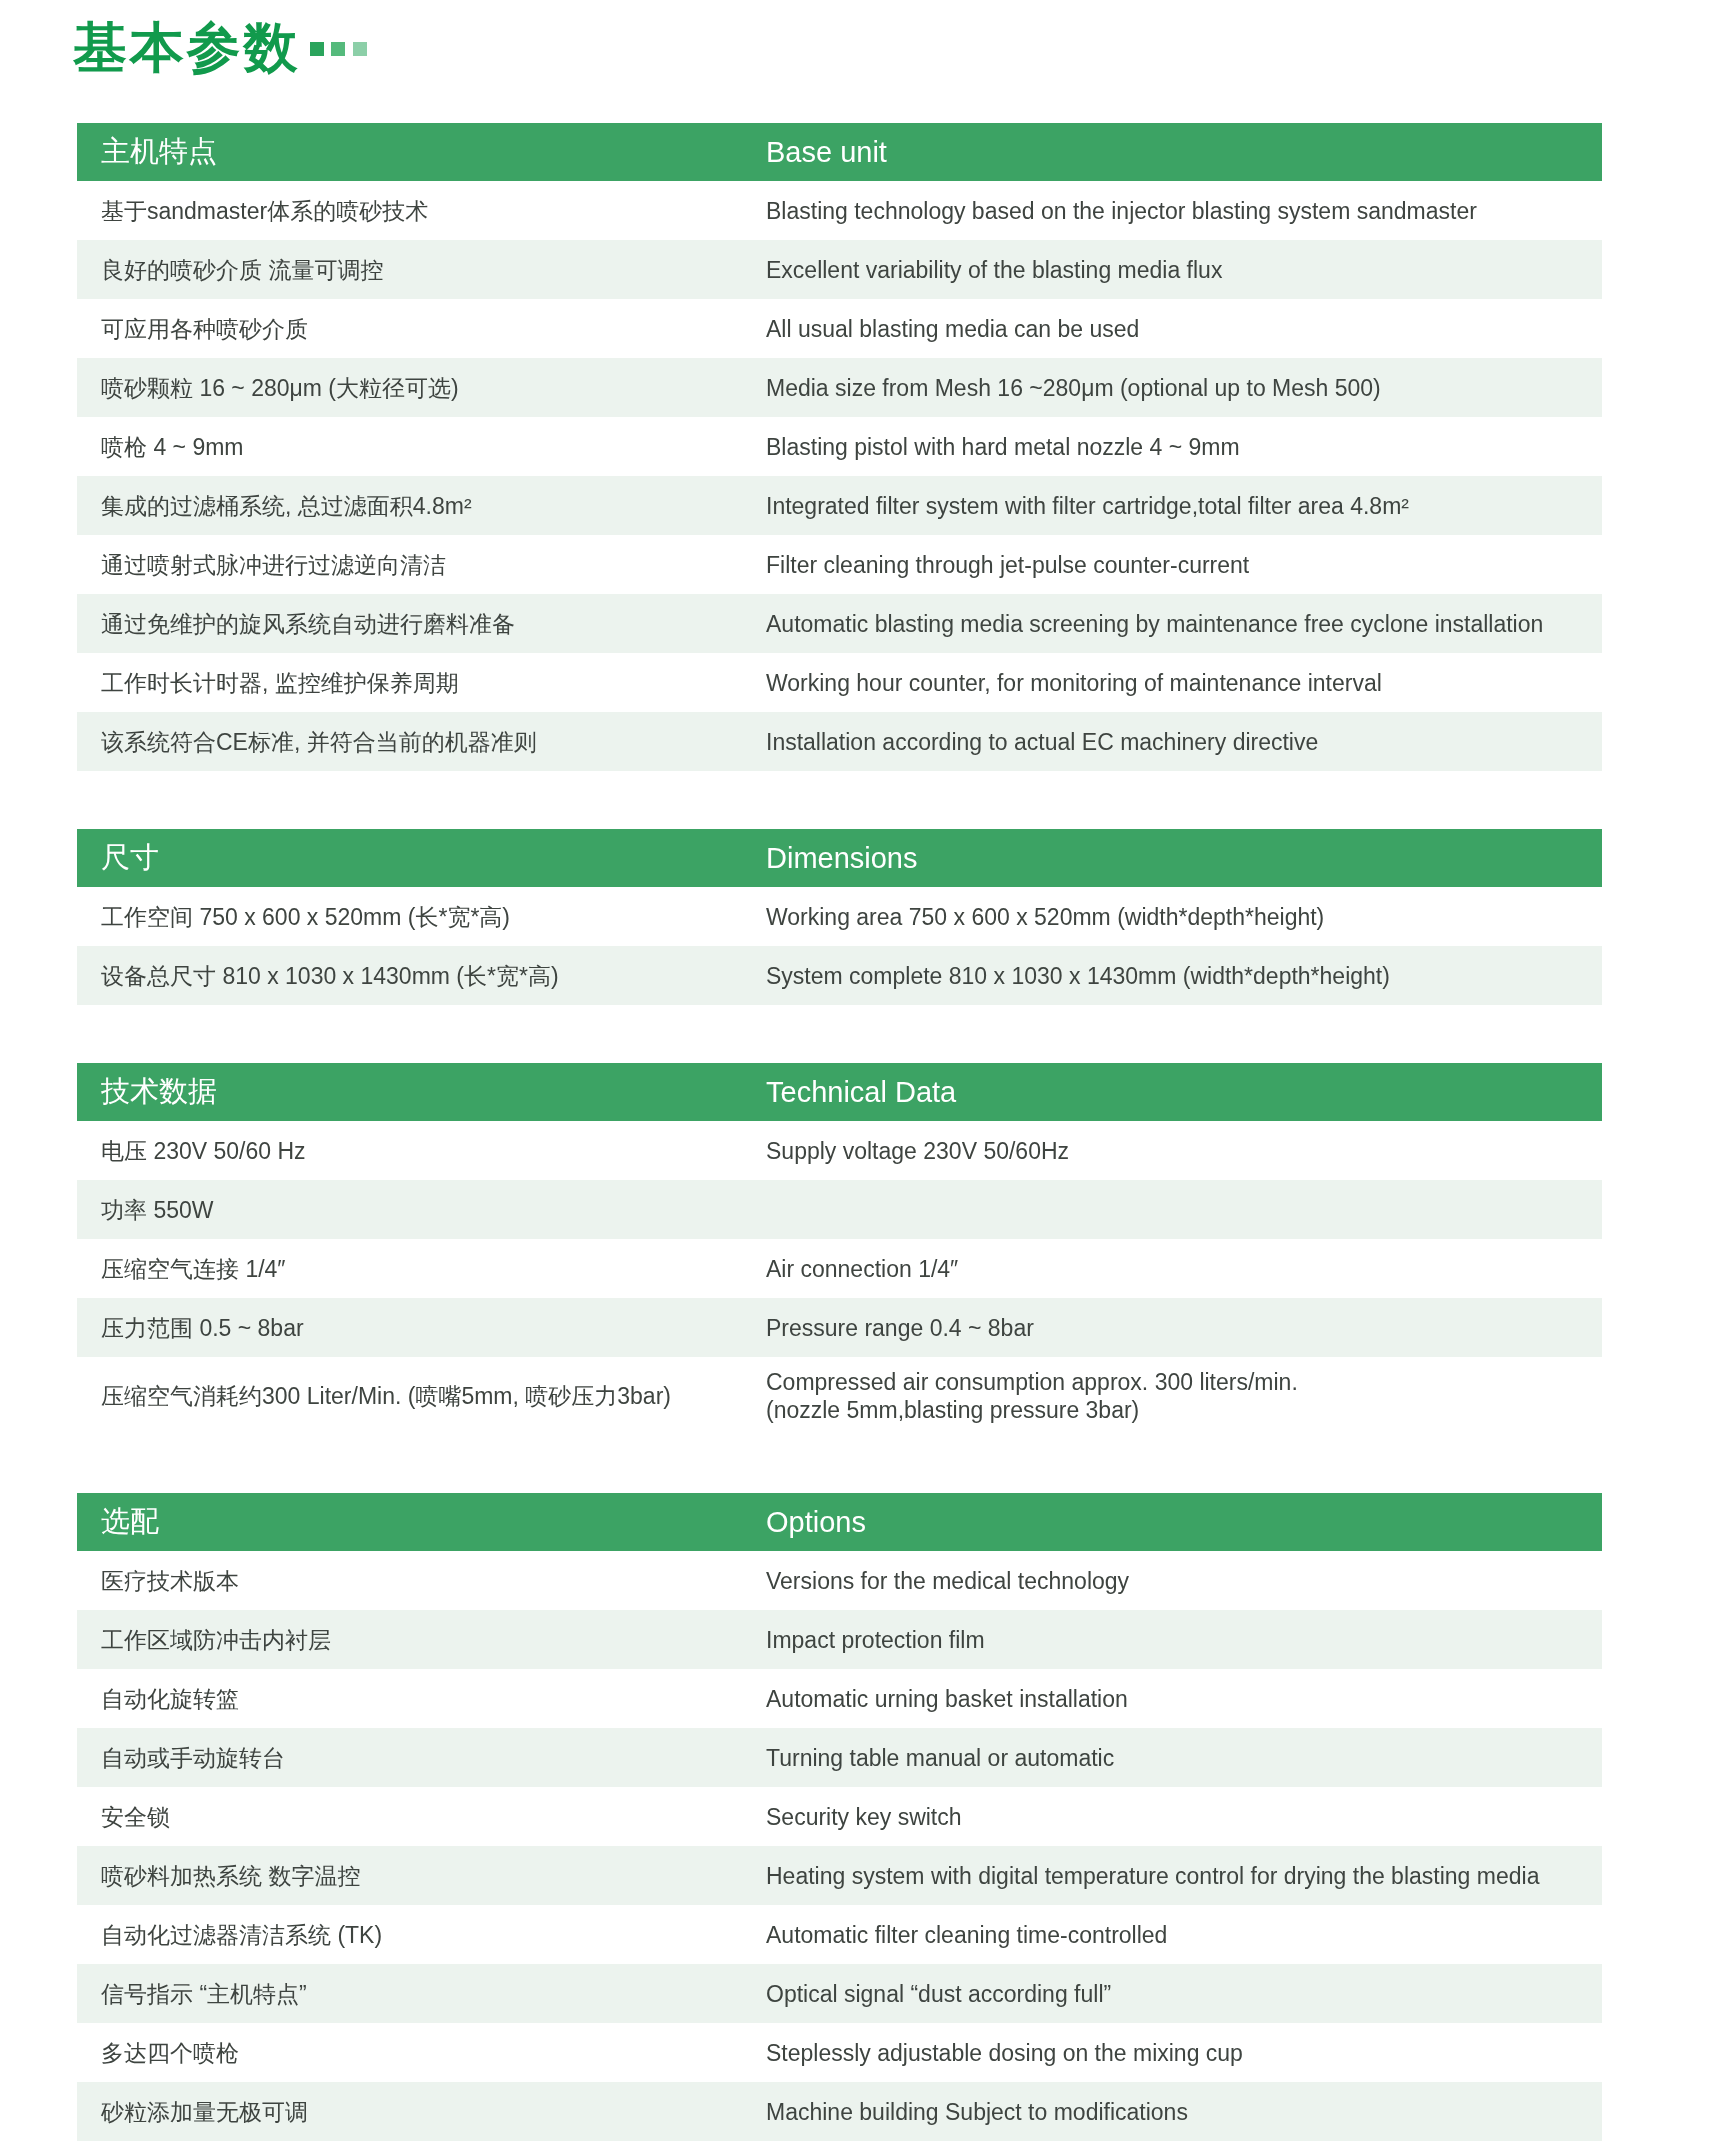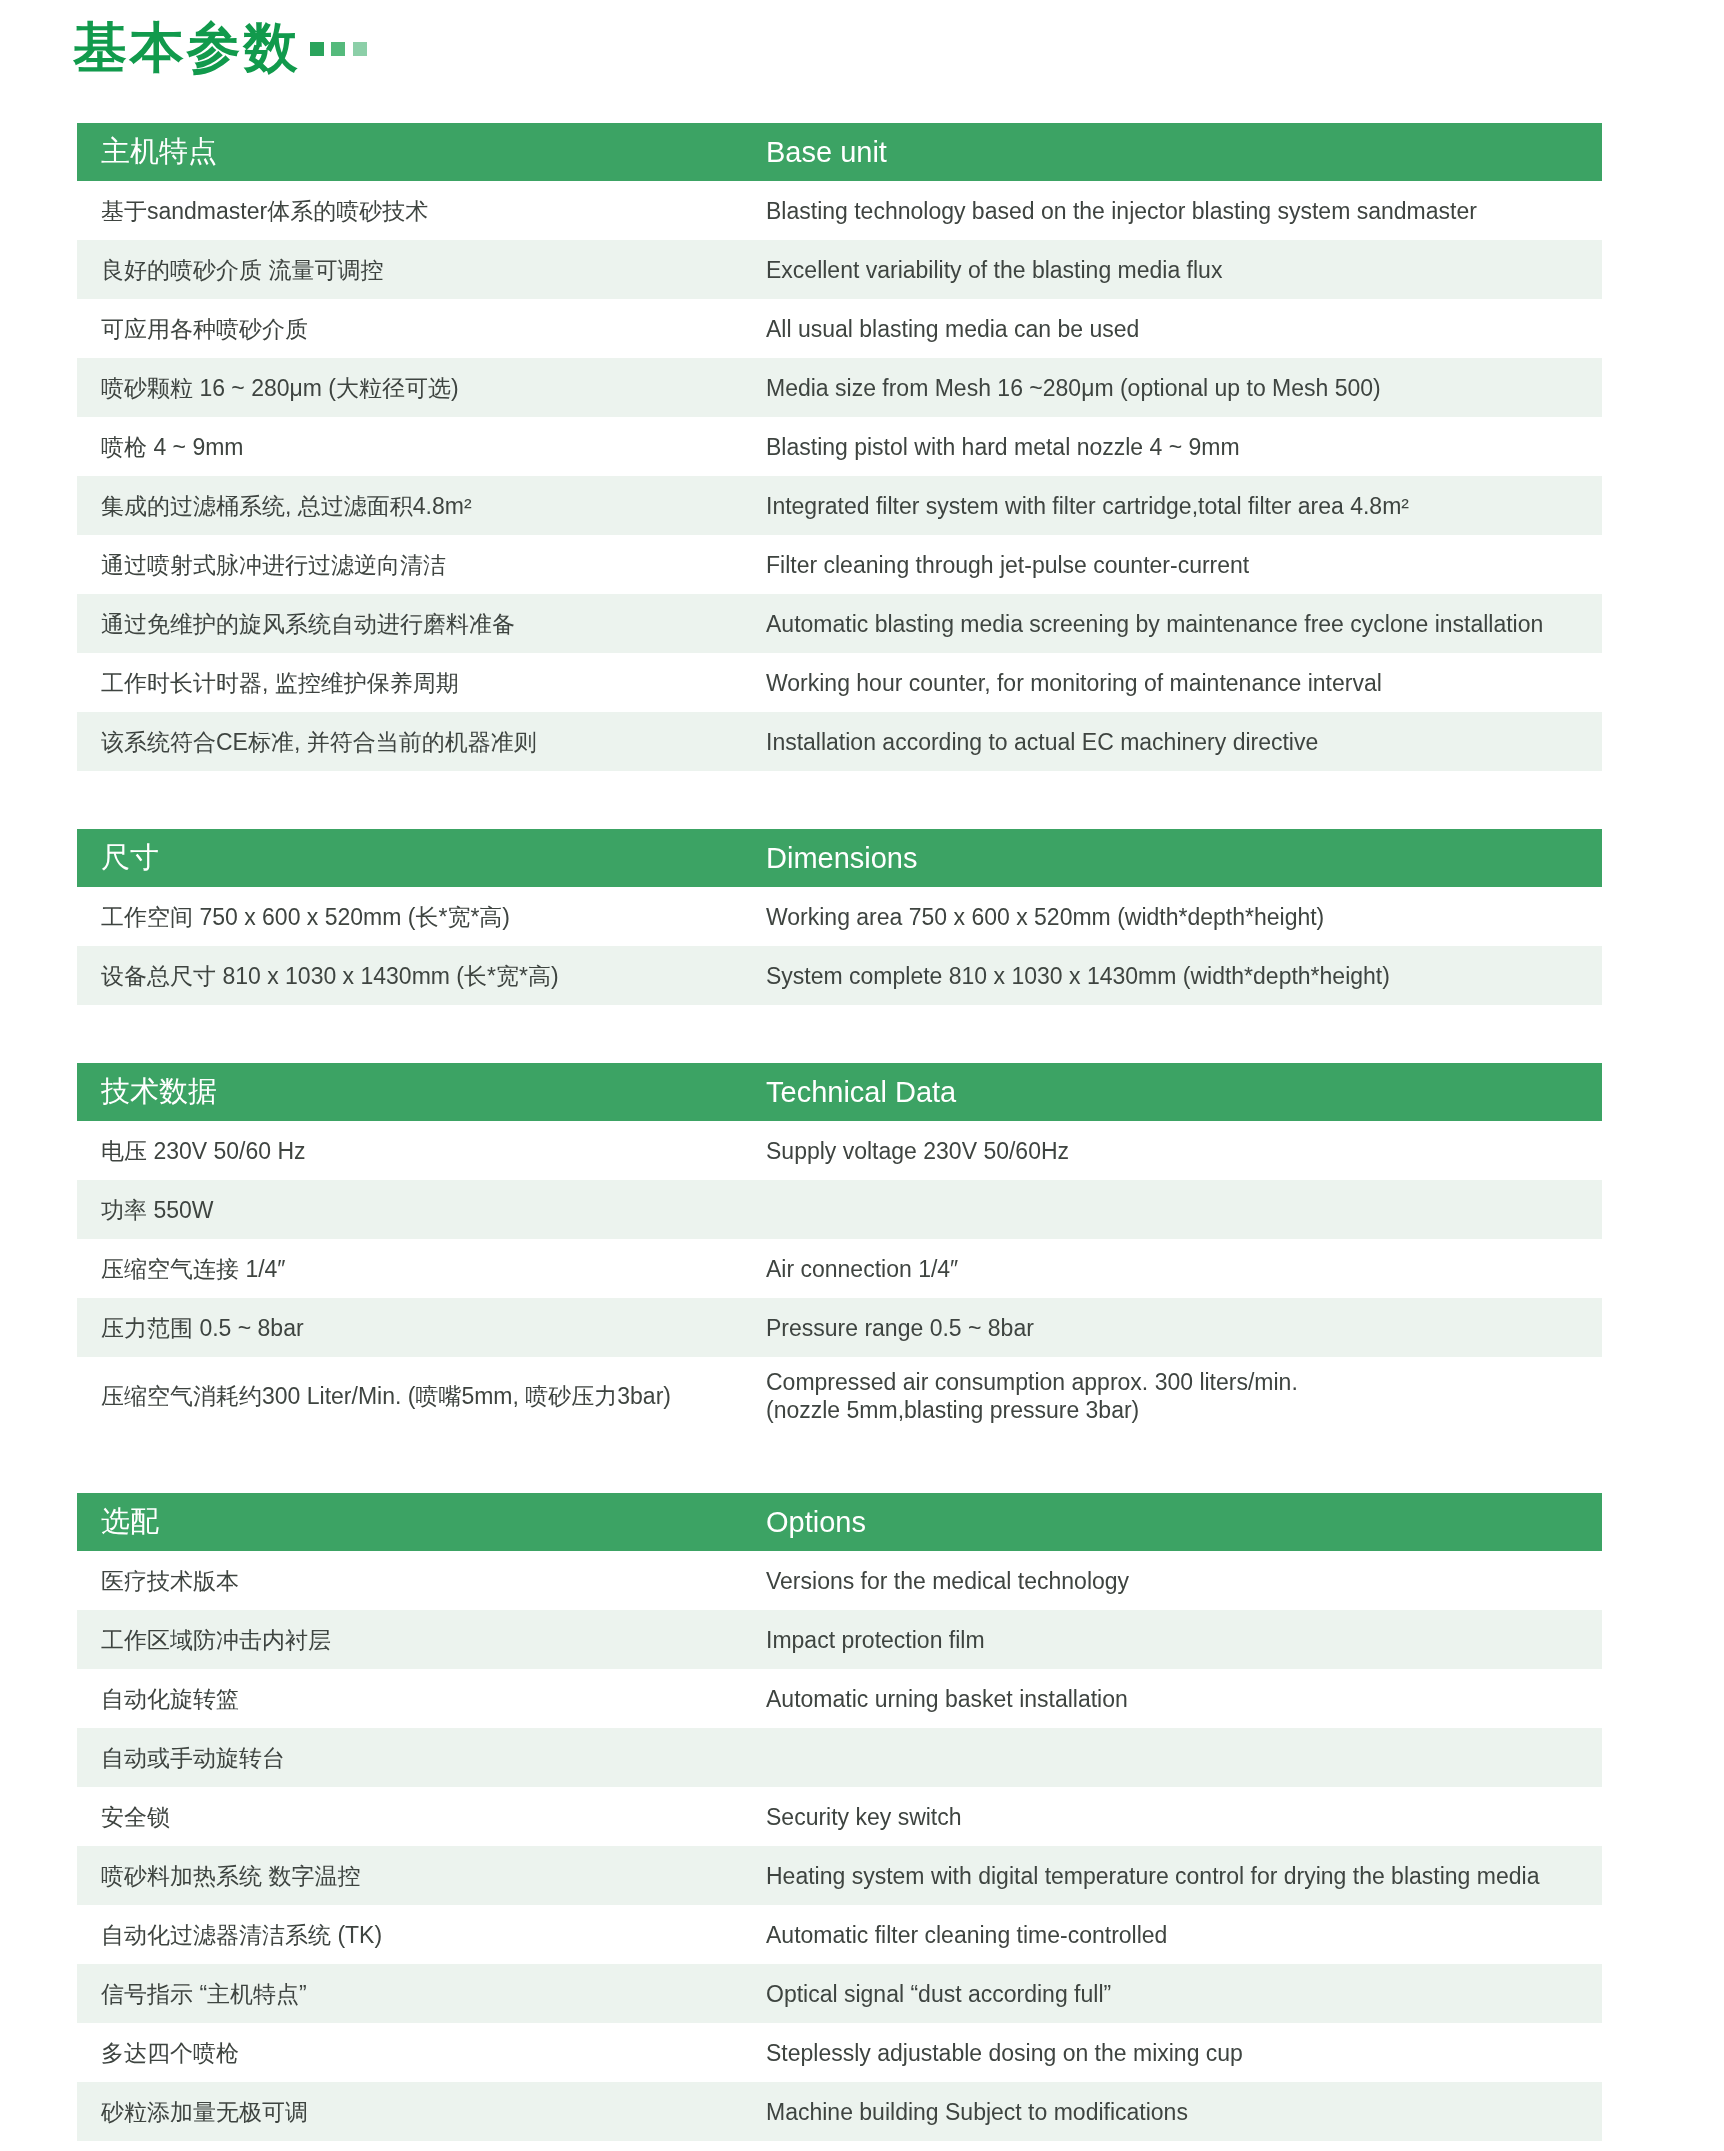--- a/index.html
+++ b/index.html
@@ -189,21 +189,21 @@
     <div class="cell zh">功率 550W</div>
   </div>
 
   <div class="row">
     <div class="cell zh">压缩空气连接 1/4″</div>
     <div class="cell en">Air connection 1/4″</div>
   </div>
 
   <div class="row">
     <div class="cell zh">压力范围 0.5 ~ 8bar</div>
-    <div class="cell en">Pressure range 0.5 ~ 8bar</div>
+    <div class="cell en">Pressure range 0.4 ~ 8bar</div>
   </div>
 
   <div class="row">
     <div class="cell zh">压缩空气消耗约300 Liter/Min. (喷嘴5mm, 喷砂压力3bar)</div>
     <div class="cell en">Compressed air consumption approx. 300 liters/min.
 (nozzle 5mm,blasting pressure 3bar)</div>
   </div>
 </div>
   </section>
 
@@ -223,20 +223,21 @@
     <div class="cell en">Impact protection film</div>
   </div>
 
   <div class="row">
     <div class="cell zh">自动化旋转篮</div>
     <div class="cell en">Automatic urning basket installation</div>
   </div>
 
   <div class="row">
     <div class="cell zh">自动或手动旋转台</div>
+    <div class="cell en">Turning table manual or automatic</div>
   </div>
 
   <div class="row">
     <div class="cell zh">安全锁</div>
     <div class="cell en">Security key switch</div>
   </div>
 
   <div class="row">
     <div class="cell zh">喷砂料加热系统 数字温控</div>
     <div class="cell en">Heating system with digital temperature control for drying the blasting media</div>

